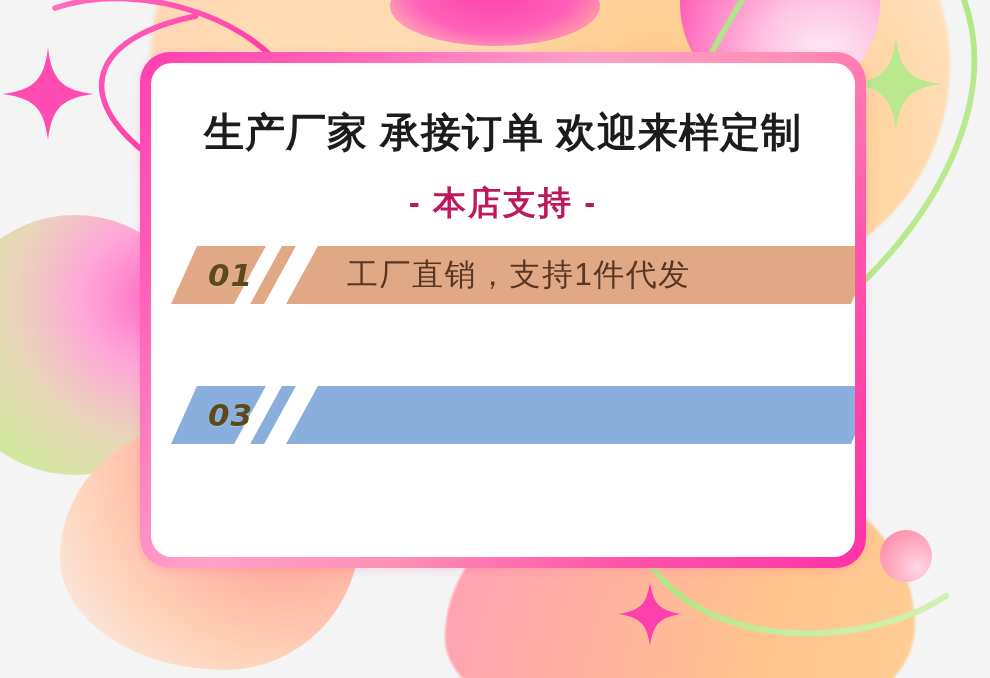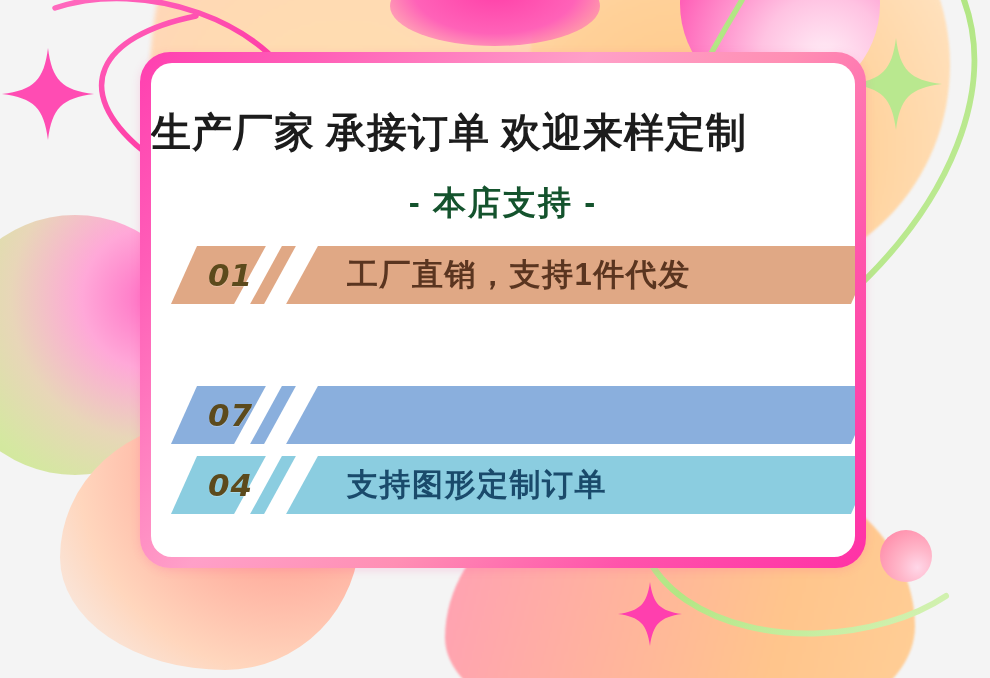--- a/index.html
+++ b/index.html
@@ -116,37 +116,37 @@
     width: 100%; height: 100%;
     background: #ffffff;
     border-radius: 21px;
     position: relative;
     overflow: hidden;
   }
 
   .headline {
     position: absolute;
     left: 0; right: 0; top: 42px;
-    text-align: left;
+    text-align: center;
     font-size: 40px;
     font-weight: 700;
     letter-spacing: 1px;
     color: #1c1c1c;
-    font-family: Liberation Serif, serif;
+    font-family: Liberation Sans, sans-serif;
     white-space: nowrap;
   }
 
   .subhead {
     position: absolute;
     left: 0; right: 0; top: 118px;
     text-align: center;
     font-size: 33px;
     font-weight: 700;
     letter-spacing: 2px;
-    color: #14532d;
+    color: #be185d;
     white-space: nowrap;
   }
 
   
   .rows {
     position: absolute;
     left: 0; right: 0; top: 183px;
     height: 300px;
   }
 
@@ -172,21 +172,21 @@
     font-family: "DejaVu Sans", "Liberation Sans", sans-serif;
     text-shadow: 0 1px 0 rgba(255,255,255,0.25);
   }
 
   .row-text {
     position: absolute;
     left: 196px;
     top: 50%;
     transform: translateY(-50%);
     font-size: 31px;
-    font-weight: 700;
+    font-weight: 400;
     letter-spacing: 1.5px;
     white-space: nowrap;
     font-family: "Liberation Sans", "DejaVu Sans", sans-serif;
   }
 </style>
 </head>
 <body>
 
 <div id="poster">
 
@@ -251,29 +251,20 @@
           <span class="row-text" style="color:#5a3520;">工厂直销，支持1件代发</span>
         </div>
 
 
         <div class="row" style="top:140px;">
           <svg class="row-svg" viewBox="0 0 726 58" preserveAspectRatio="none">
             <polygon points="46,0 726,0 700,58 20,58" fill="#8aafdd"></polygon>
             <polygon points="116,-2 132,-2 98,60 82,60" fill="#ffffff"></polygon>
             <polygon points="146,-2 168,-2 134,60 112,60" fill="#ffffff"></polygon>
           </svg>
-          <span class="row-num">07</span>
+          <span class="row-num">03</span>
         </div>
 
-        <div class="row" style="top:210px;">
-          <svg class="row-svg" viewBox="0 0 726 58" preserveAspectRatio="none">
-            <polygon points="46,0 726,0 700,58 20,58" fill="#8bcde0"></polygon>
-            <polygon points="116,-2 132,-2 98,60 82,60" fill="#ffffff"></polygon>
-            <polygon points="146,-2 168,-2 134,60 112,60" fill="#ffffff"></polygon>
-          </svg>
-          <span class="row-num">04</span>
-          <span class="row-text" style="color:#1a4a6b;">支持图形定制订单</span>
-        </div>
 
       </div>
     </div>
   </div>
 </div>
 
 </body></html>

